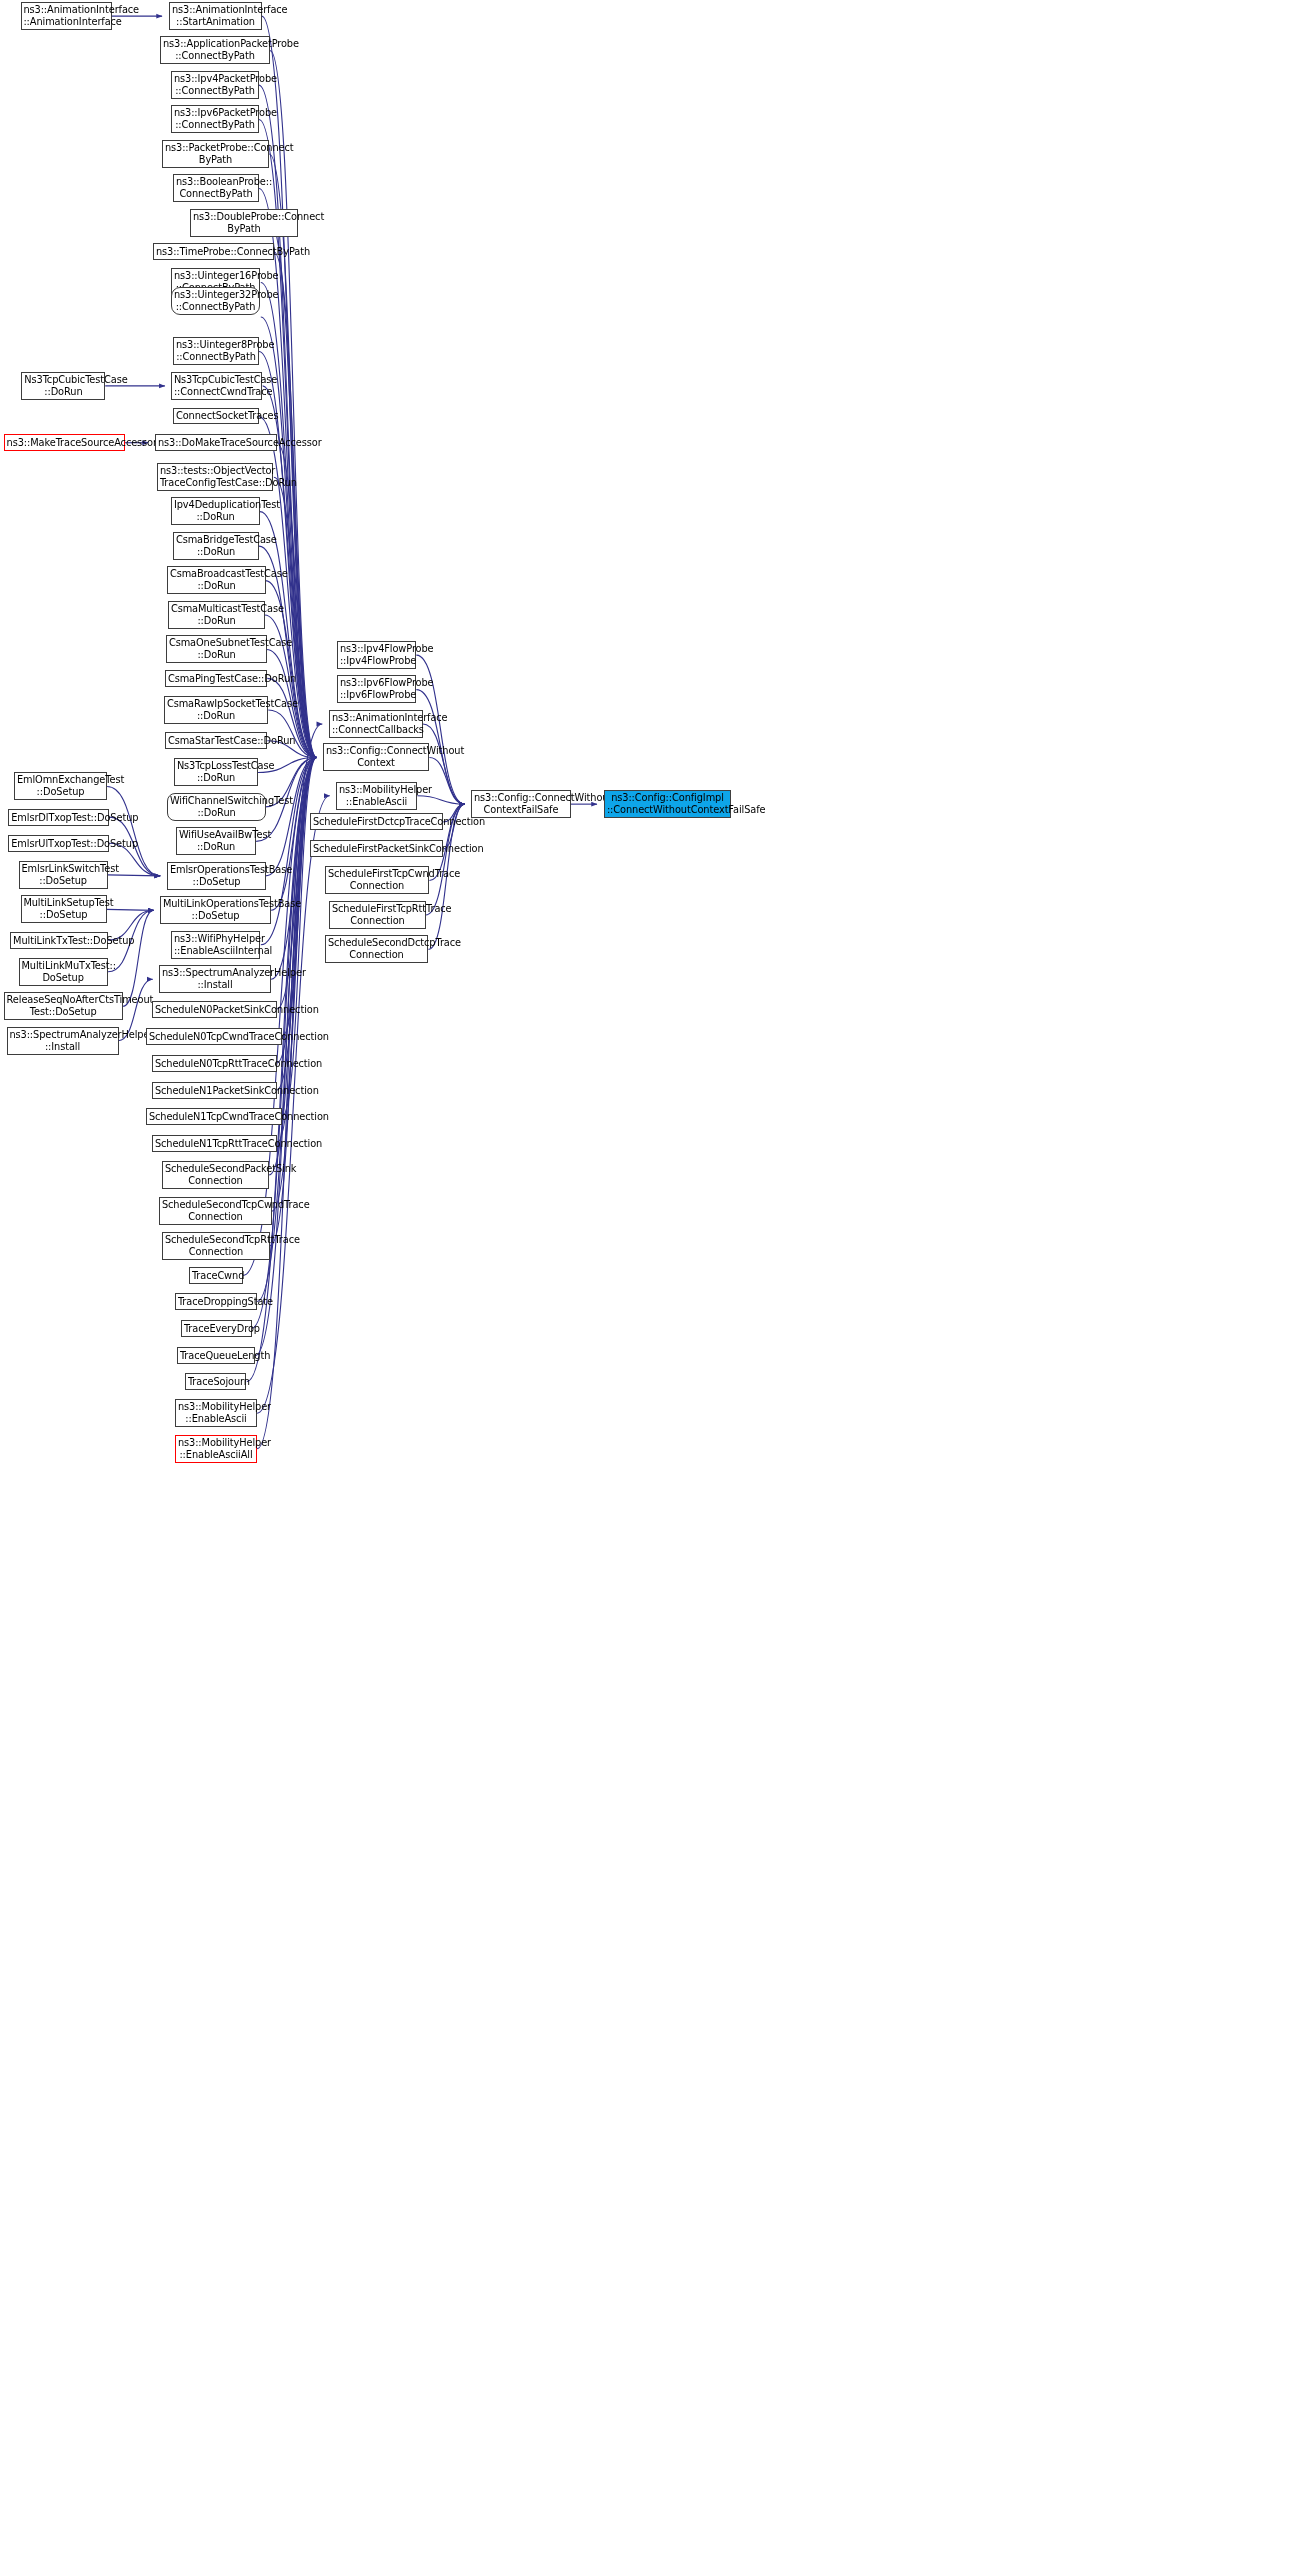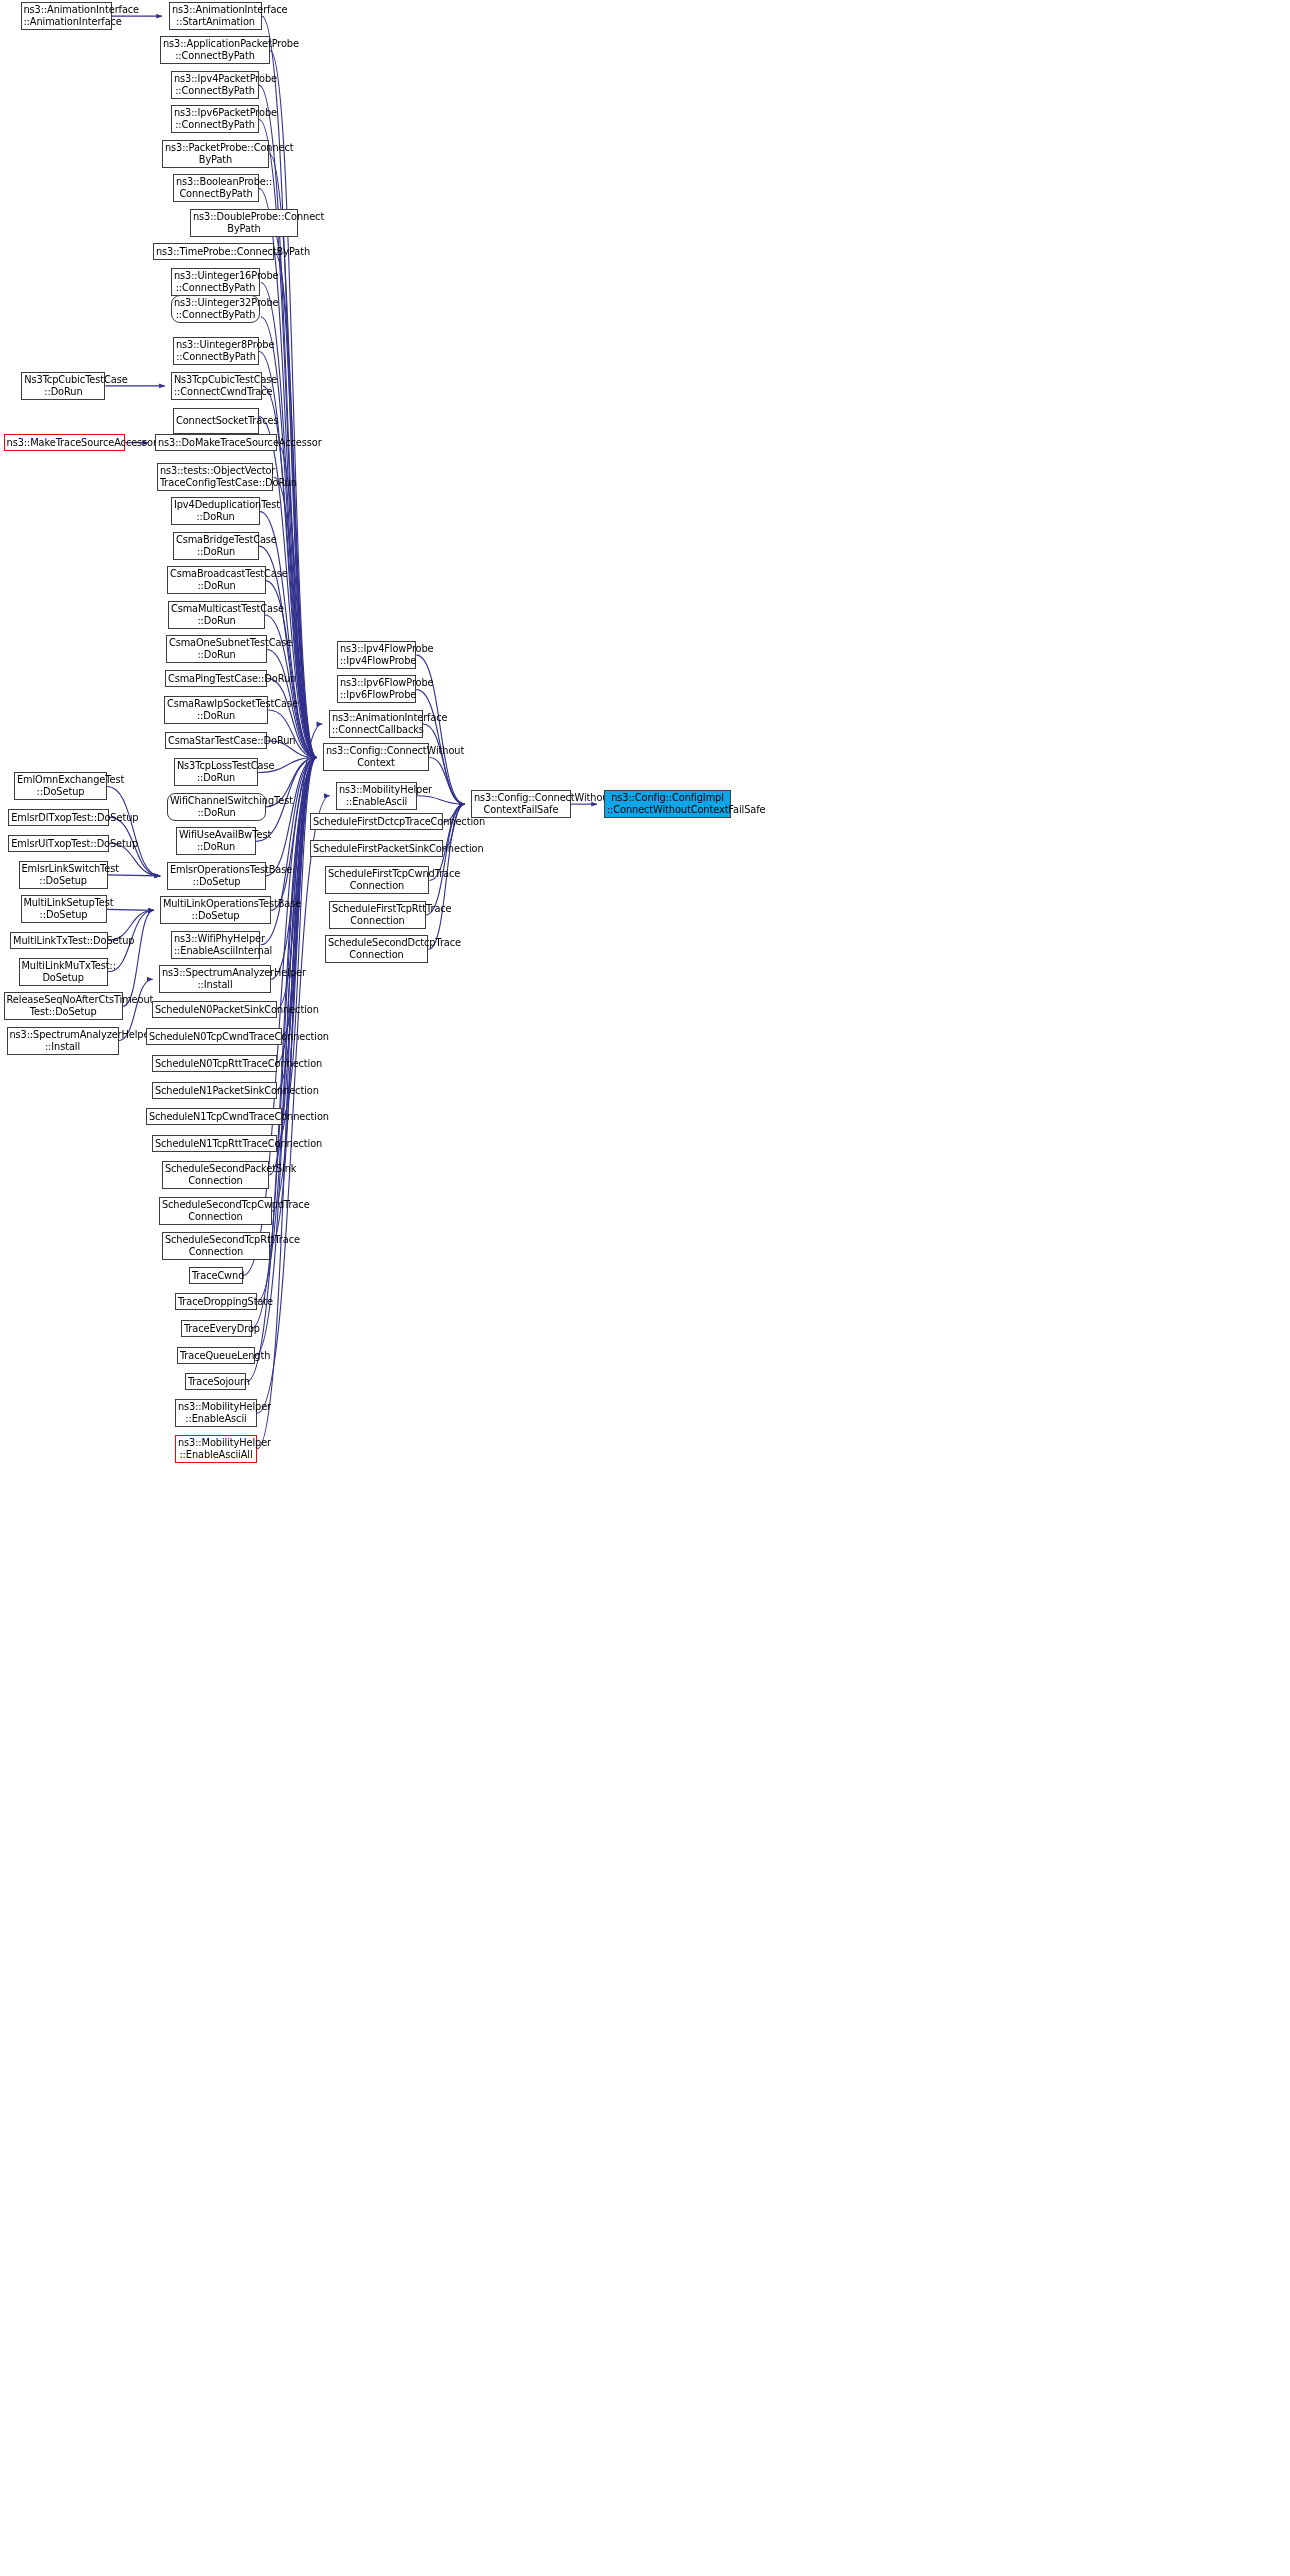--- a/index.html
+++ b/index.html
@@ -122,29 +122,29 @@
 ::ConnectByPath</span></div>
       <div class="node" style="left: 162px; top: 140px; width: 107px; height: 28px;"><span>ns3::PacketProbe::Connect
 ByPath</span></div>
       <div class="node" style="left: 173px; top: 174px; width: 86px; height: 28px;"><span>ns3::BooleanProbe::
 ConnectByPath</span></div>
       <div class="node" style="left: 162px; top: 209px; width: 108px; height: 28px; margin-left: 28px;"><span>ns3::DoubleProbe::Connect
 ByPath</span></div>
       <div class="node" style="left: 153px; top: 243px; width: 121px; height: 17px;"><span>ns3::TimeProbe::ConnectByPath</span></div>
       <div class="node" style="left: 171px; top: 268px; width: 89px; height: 28px;"><span>ns3::Uinteger16Probe
 ::ConnectByPath</span></div>
-      <div class="node" style="left: 171px; top: 295px; width: 89px; height: 28px; border-radius: 9px;"><span>ns3::Uinteger32Probe
+      <div class="node" style="left: 171px; top: 287px; width: 89px; height: 28px; border-radius: 9px;"><span>ns3::Uinteger32Probe
 ::ConnectByPath</span></div>
       <div class="node" style="left: 173px; top: 337px; width: 86px; height: 28px;"><span>ns3::Uinteger8Probe
 ::ConnectByPath</span></div>
       <div class="node" style="left: 21.4px; top: 372px; width: 84px; height: 28px;"><span>Ns3TcpCubicTestCase
 ::DoRun</span></div>
       <div class="node" style="left: 171px; top: 372px; width: 91px; height: 28px;"><span>Ns3TcpCubicTestCase
 ::ConnectCwndTrace</span></div>
-      <div class="node" style="left: 173px; top: 408px; width: 86px; height: 26px; justify-content: flex-end;"><span>ConnectSocketTraces</span></div>
+      <div class="node" style="left: 173px; top: 408px; width: 86px; height: 16px; justify-content: flex-end;"><span>ConnectSocketTraces</span></div>
       <div class="node red" style="left: 3.7px; top: 434px; width: 121px; height: 17px;"><span>ns3::MakeTraceSourceAccessor</span></div>
       <div class="node" style="left: 155px; top: 434px; width: 122px; height: 17px; justify-content: flex-end;"><span>ns3::DoMakeTraceSourceAccessor</span></div>
       <div class="node" style="left: 157px; top: 463px; width: 116px; height: 28px;"><span>ns3::tests::ObjectVector
 TraceConfigTestCase::DoRun</span></div>
       <div class="node" style="left: 171px; top: 497px; width: 89px; height: 28px;"><span>Ipv4DeduplicationTest
 ::DoRun</span></div>
       <div class="node" style="left: 173px; top: 532px; width: 86px; height: 28px;"><span>CsmaBridgeTestCase
 ::DoRun</span></div>
       <div class="node" style="left: 167px; top: 566px; width: 99px; height: 28px;"><span>CsmaBroadcastTestCase
 ::DoRun</span></div>

